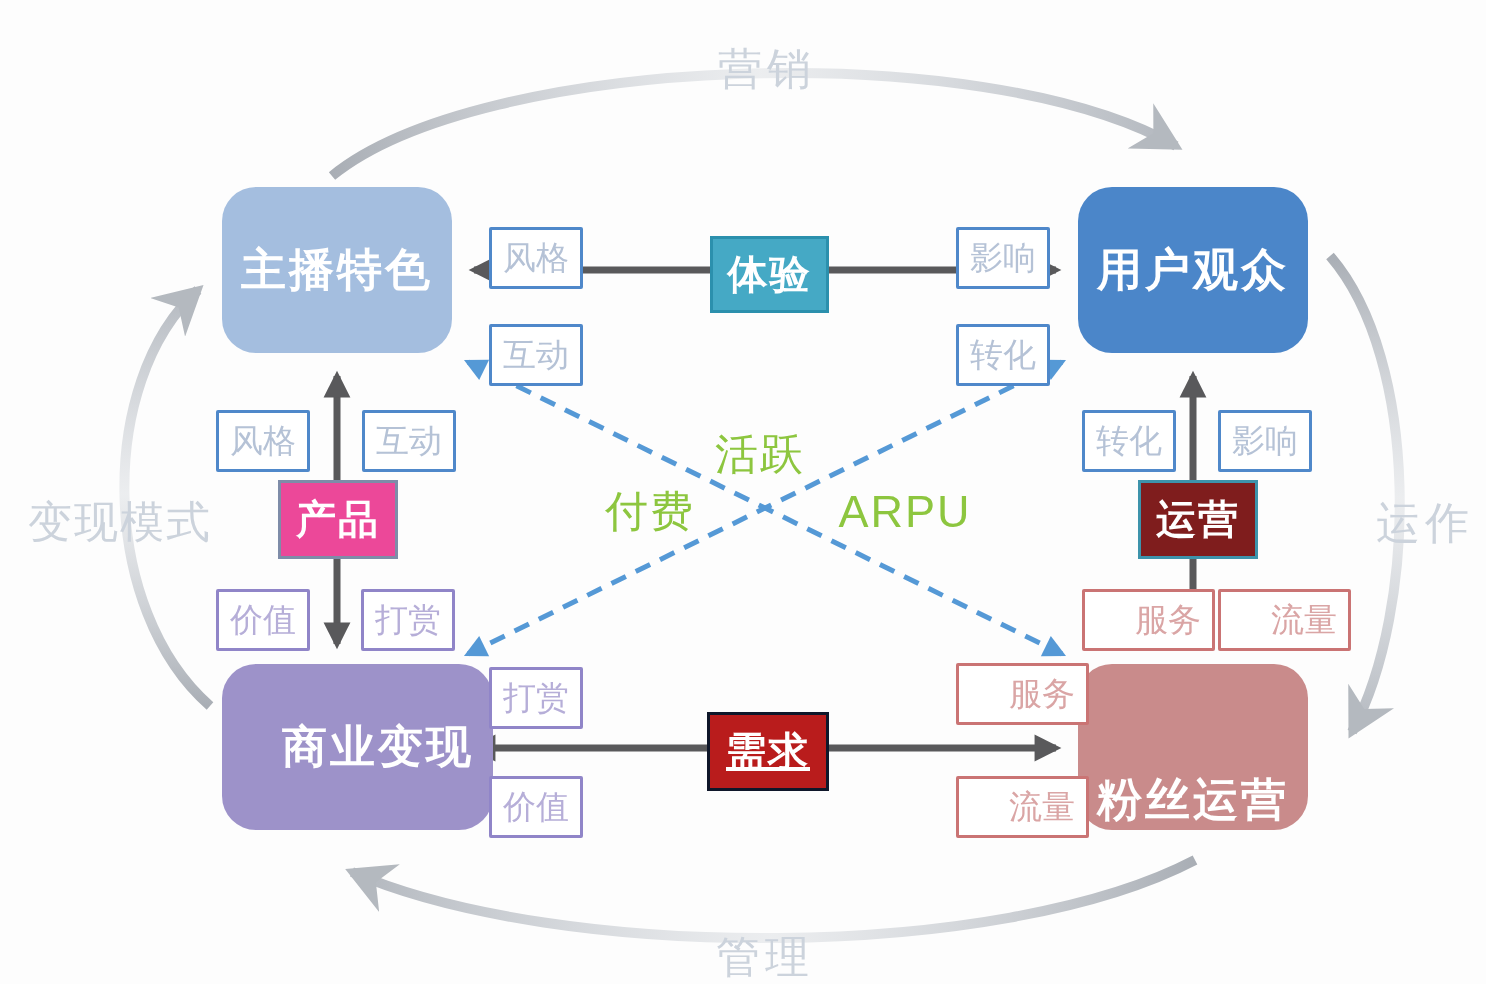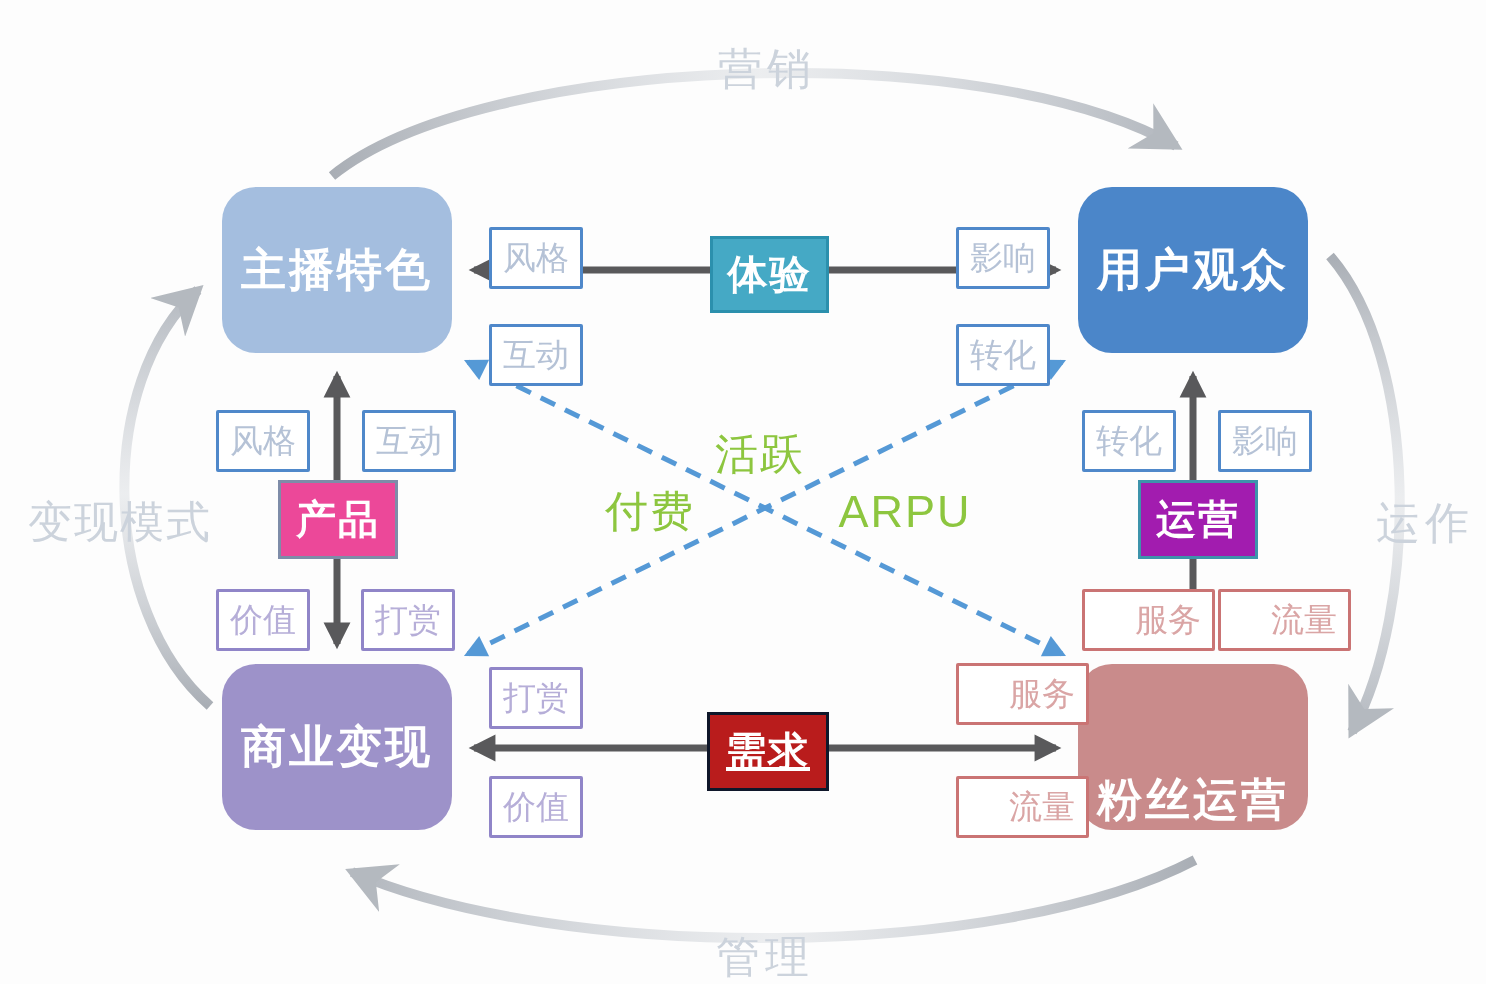--- a/index.html
+++ b/index.html
@@ -10,42 +10,42 @@
   .layer{position:absolute;left:0;top:0;width:1486px;height:984px;}
 
   
   .node{
     position:absolute;width:230px;height:166px;border-radius:34px;
     display:flex;align-items:center;justify-content:center;
     color:#fff;font-size:45px;font-weight:bold;letter-spacing:3px;
   }
   .node-anchor{left:222px;top:187px;background:#a4bedf;}
   .node-audience{left:1078px;top:187px;background:#4b86c9;}
-  .node-monetization{left:222px;top:664px;background:#9d92c9;}
+  .node-monetization{left:222px;top:664px;background:#9d92c9;padding-left:41px;}
   .node-fans{left:1078px;top:664px;background:#c98b8b;align-items:flex-end;}
 
   
   .tag{
     position:absolute;width:88px;height:56px;background:#ffffff;
     display:flex;align-items:center;justify-content:center;
     font-size:33px;border:3px solid;border-radius:2px;
   }
   .tag-blue{border-color:#4f88ca;color:#b5c2d6;margin-top:37px;}
   .tag-purple{border-color:#9085c8;color:#b6aed8;}
   .tag-red{border-color:#ca7474;color:#daa5a5;padding-left:39px;}
 
   
   .connector{
     position:absolute;display:flex;align-items:center;justify-content:center;
     color:#fff;font-size:40px;font-weight:bold;letter-spacing:2px;
   }
   .conn-experience{left:710px;top:236px;width:113px;height:71px;background:#45a9c5;border:3px solid #2b90ad;}
   .conn-demand{left:707px;top:712px;width:116px;height:73px;background:#b91c1c;border:3px solid #0f172a;text-decoration:underline;}
   .conn-product{left:278px;top:480px;width:114px;height:73px;background:#ec4899;border:3px solid #7e8ca8;}
-  .conn-operations{left:1138px;top:480px;width:114px;height:73px;background:#a21caf;border:3px solid #3d93ab;}
+  .conn-operations{left:1138px;top:480px;width:114px;height:73px;background:#7f1d1d;border:3px solid #3d93ab;}
 
   
   .metric{position:absolute;color:#8dc63f;font-size:43px;text-align:center;letter-spacing:2px;}
   .metric-active{left:690px;top:426px;width:140px;}
   .metric-pay{left:580px;top:483px;width:140px;}
   .metric-arpu{left:820px;top:486px;width:170px;font-size:45px;}
   .metric-retention{left:690px;top:547px;width:140px;}
 
   
   .outer-label{position:absolute;color:#ccd3dc;font-size:44px;text-align:center;letter-spacing:5px;}

